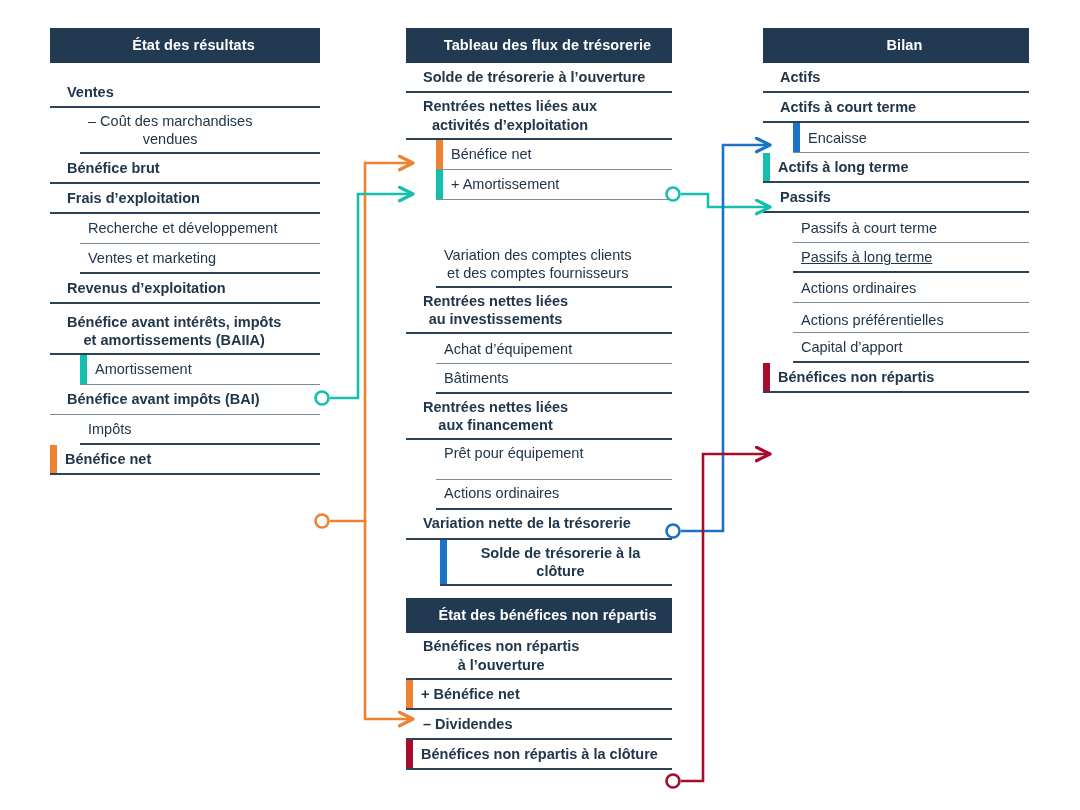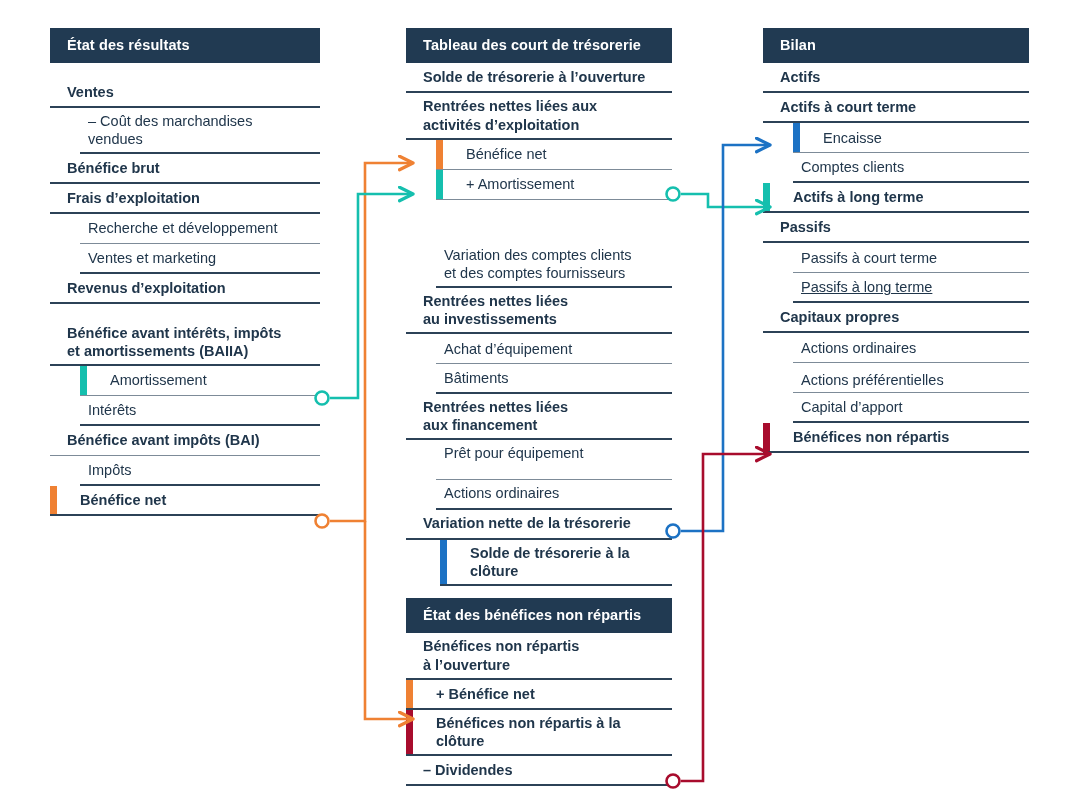--- a/index.html
+++ b/index.html
@@ -13,20 +13,21 @@
     position: relative;
     font-family: "Liberation Sans", sans-serif;
     color: #20364b;
     overflow: hidden;
   }
   #canvas {
     position: absolute;
     left: 0; top: 0;
     width: 1080px;
     height: 810px;
+    text-align: center;
   }
   .svg-layer {
     position: absolute;
     left: 0; top: 0;
     width: 1080px;
     height: 810px;
     pointer-events: none;
     z-index: 5;
   }
   .stmt {
@@ -60,21 +61,21 @@
   .row.lvl1b { border-bottom: 2.5px solid #2c4257; font-weight: normal; margin-left: 30px; padding-left: 8px; }
   .row.thin0 { border-bottom: 1.5px solid #7d8b98; font-weight: bold; padding-left: 17px; }
 
   .accent {
     position: absolute;
     left: 0;
     top: 0;
     bottom: 0;
     width: 7px;
   }
-  .row.hasaccent { padding-left: 30px; }
+  .row.hasaccent { padding-left: 15px; }
 
   
 </style>
 </head>
 <body>
 
 <div id="canvas">
 
   <div class="stmt" id="stmt-income" style="left:50px; top:28px; width:270px;">
     <div class="stmt-title">État des résultats</div>
@@ -93,45 +94,42 @@
         </div>
         <div class="row lvl1" style="min-height: 30px; padding-top: 4px; padding-bottom: 4px;">
           <span class="txt">Recherche et développement</span>
         </div>
         <div class="row lvl1b" style="min-height: 30px; padding-top: 4px; padding-bottom: 4px;">
           <span class="txt">Ventes et marketing</span>
         </div>
         <div class="row lvl0" style="min-height: 30px; padding-top: 4px; padding-bottom: 4px;">
           <span class="txt">Revenus d’exploitation</span>
         </div>
-        <div class="row lvl0" style="min-height: 42px; padding-top: 20px; padding-bottom: 4px;">
+        <div class="row lvl0" style="min-height: 42px; padding-top: 9px; padding-bottom: 4px;">
           <span class="txt">Bénéfice avant intérêts, impôts<br>et amortissements (BAIIA)</span>
         </div>
         <div class="row lvl1 hasaccent" style="min-height: 30px; padding-top: 4px; padding-bottom: 4px;">
           <span class="accent" style="background: rgb(21, 191, 174);"></span>
           <span class="txt">Amortissement</span>
         </div>
-        <div class="row lvl1b" style="min-height: 30px; padding-top: 4px; padding-bottom: 4px;">
-          <span class="txt">Intérêts</span>
-        </div>
         <div class="row thin0" style="min-height: 30px; padding-top: 4px; padding-bottom: 4px;">
           <span class="txt">Bénéfice avant impôts (BAI)</span>
         </div>
         <div class="row lvl1b" style="min-height: 30px; padding-top: 4px; padding-bottom: 4px;">
           <span class="txt">Impôts</span>
         </div>
         <div class="row lvl0 hasaccent" style="min-height: 30px; padding-top: 4px; padding-bottom: 4px;">
           <span class="accent" style="background: rgb(239, 129, 51);"></span>
           <span class="txt">Bénéfice net</span>
         </div>
       </div>
   </div>
 
   <div class="stmt" id="stmt-cashflow" style="left:406px; top:28px; width:266px;">
-    <div class="stmt-title">Tableau des court de trésorerie</div>
+    <div class="stmt-title">Tableau des flux de trésorerie</div>
     <div class="rows">
         <div class="row lvl0" style="min-height: 30px; padding-top: 4px; padding-bottom: 4px;">
           <span class="txt">Solde de trésorerie à l’ouverture</span>
         </div>
         <div class="row lvl0" style="min-height: 42px; padding-top: 4px; padding-bottom: 4px;">
           <span class="txt">Rentrées nettes liées aux<br>activités d’exploitation</span>
         </div>
         <div class="row lvl1 hasaccent" style="min-height: 30px; padding-top: 4px; padding-bottom: 4px;">
           <span class="accent" style="background: rgb(239, 129, 51);"></span>
           <span class="txt">Bénéfice net</span>
@@ -177,39 +175,33 @@
         <div class="row lvl0" style="min-height: 30px; padding-top: 4px; padding-bottom: 4px;">
           <span class="txt">Actifs</span>
         </div>
         <div class="row lvl0" style="min-height: 30px; padding-top: 4px; padding-bottom: 4px;">
           <span class="txt">Actifs à court terme</span>
         </div>
         <div class="row lvl1 hasaccent" style="min-height: 30px; padding-top: 4px; padding-bottom: 4px;">
           <span class="accent" style="background: rgb(28, 114, 196);"></span>
           <span class="txt">Encaisse</span>
         </div>
-        <div class="row lvl1b" style="min-height: 30px; padding-top: 4px; padding-bottom: 4px;">
-          <span class="txt">Comptes clients</span>
-        </div>
         <div class="row lvl0 hasaccent" style="min-height: 30px; padding-top: 4px; padding-bottom: 4px;">
           <span class="accent" style="background: rgb(21, 191, 174);"></span>
           <span class="txt">Actifs à long terme</span>
         </div>
         <div class="row lvl0" style="min-height: 30px; padding-top: 4px; padding-bottom: 4px;">
           <span class="txt">Passifs</span>
         </div>
         <div class="row lvl1" style="min-height: 30px; padding-top: 4px; padding-bottom: 4px;">
           <span class="txt">Passifs à court terme</span>
         </div>
         <div class="row lvl1b" style="min-height: 30px; padding-top: 4px; padding-bottom: 4px; text-decoration: underline;">
           <span class="txt">Passifs à long terme</span>
         </div>
-        <div class="row lvl0" style="min-height: 30px; padding-top: 4px; padding-bottom: 4px;">
-          <span class="txt">Capitaux propres</span>
-        </div>
         <div class="row lvl1" style="min-height: 30px; padding-top: 4px; padding-bottom: 4px;">
           <span class="txt">Actions ordinaires</span>
         </div>
         <div class="row lvl1" style="min-height: 30px; padding-top: 4px; ">
           <span class="txt">Actions préférentielles</span>
         </div>
         <div class="row lvl1b" style="min-height: 30px; padding-top: 4px; padding-bottom: 4px;">
           <span class="txt">Capital d’apport</span>
         </div>
         <div class="row lvl0 hasaccent" style="min-height: 30px; padding-top: 4px; padding-bottom: 4px;">
@@ -222,26 +214,26 @@
   <div class="stmt" id="stmt-retained" style="left:406px; top:598px; width:266px;">
     <div class="stmt-title">État des bénéfices non répartis</div>
     <div class="rows">
         <div class="row lvl0" style="min-height: 42px; padding-top: 4px; padding-bottom: 4px;">
           <span class="txt">Bénéfices non répartis<br>à l’ouverture</span>
         </div>
         <div class="row lvl0 hasaccent" style="min-height: 30px; padding-top: 4px; padding-bottom: 4px;">
           <span class="accent" style="background: rgb(239, 129, 51);"></span>
           <span class="txt">+ Bénéfice net</span>
         </div>
+        <div class="row lvl0" style="min-height: 30px; padding-top: 4px; padding-bottom: 4px;">
+          <span class="txt">– Dividendes</span>
+        </div>
         <div class="row lvl0 hasaccent" style="min-height: 30px; padding-top: 4px; padding-bottom: 4px;">
           <span class="accent" style="background: rgb(168, 12, 45);"></span>
           <span class="txt">Bénéfices non répartis à la clôture</span>
-        </div>
-        <div class="row lvl0" style="min-height: 30px; padding-top: 4px; padding-bottom: 4px;">
-          <span class="txt">– Dividendes</span>
         </div>
       </div>
   </div>
 
   <svg class="svg-layer" viewBox="0 0 1080 810">
     <defs>
       <marker id="ah-orange" markerWidth="7" markerHeight="7" refX="5.2" refY="3" orient="auto">
         <path d="M0.4,0.4 L5.6,3 L0.4,5.6" fill="none" stroke="#ef8133" stroke-width="1.25" stroke-linecap="round" stroke-linejoin="round"></path>
       </marker>
       <marker id="ah-teal" markerWidth="7" markerHeight="7" refX="5.2" refY="3" orient="auto">

